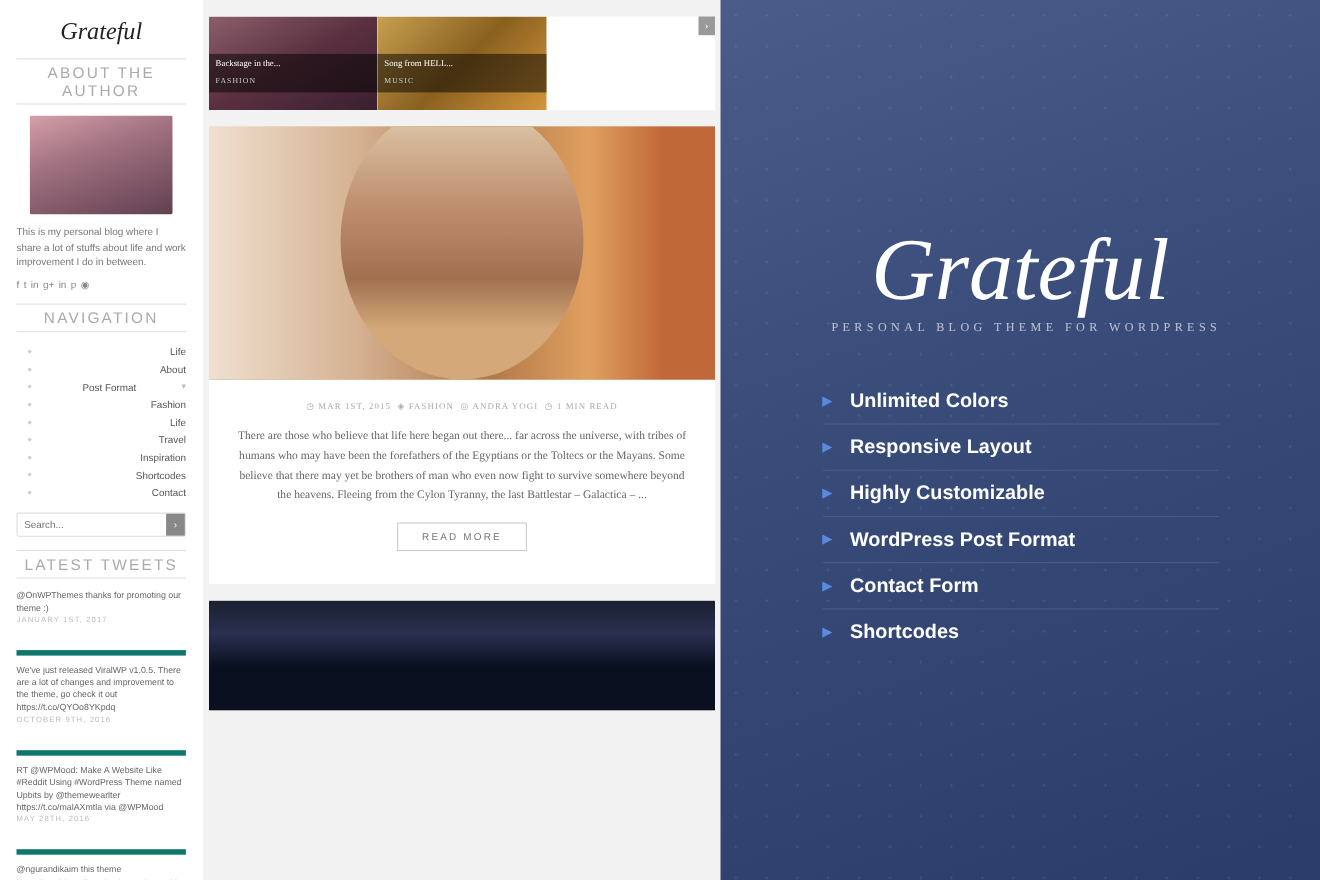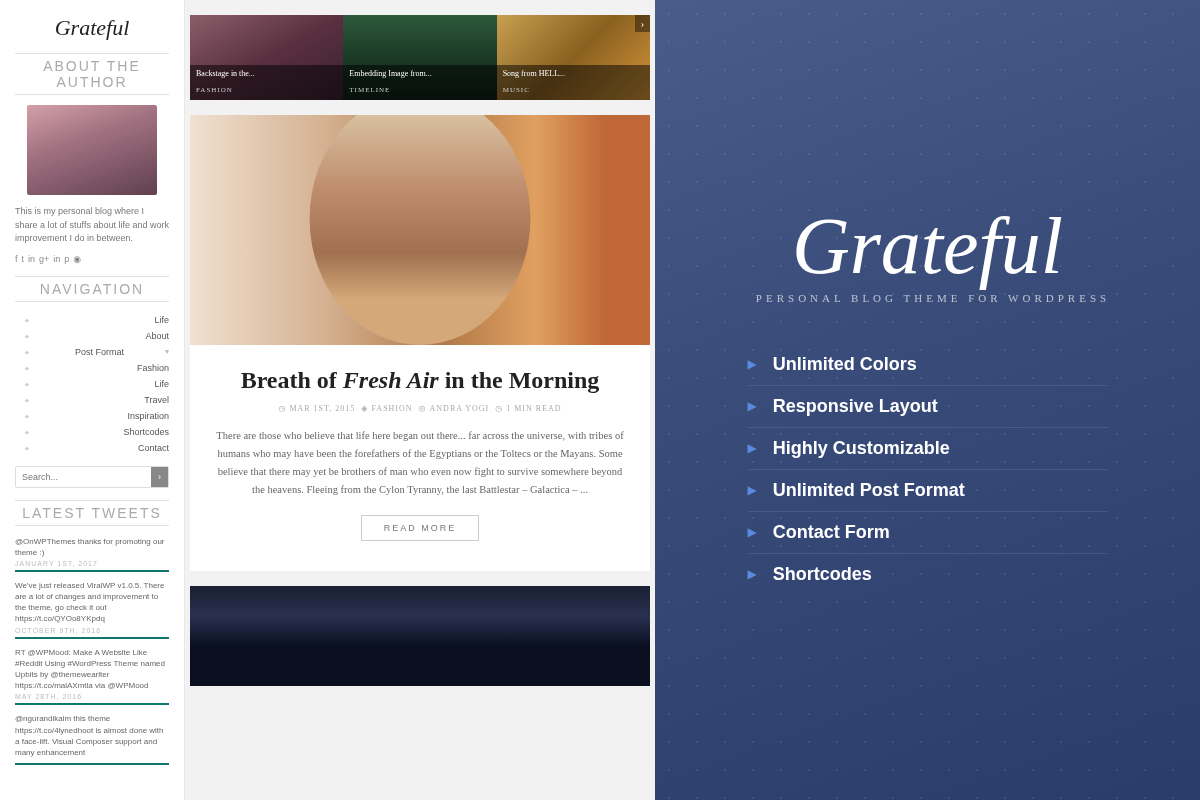--- a/index.html
+++ b/index.html
@@ -102,22 +102,22 @@
       background: #888;
       color: white;
       border: none;
       padding: 5px 7px;
       font-size: 9px;
       cursor: pointer;
     }
     .tweets-section { margin-bottom: 10px; }
     .tweet-item {
       margin-bottom: 8px;
-      border-bottom: 2px solid #0f766e;
-      padding-bottom: 3px;
+      border-bottom: 5px solid #0f766e;
+      padding-bottom: 24px;
     }
     .tweet-text {
       font-size: 8px;
       color: #666;
       line-height: 1.4;
       margin-bottom: 2px;
     }
     .tweet-date {
       font-size: 7px;
       color: #bbb;
@@ -163,21 +163,21 @@
       background: linear-gradient(to bottom right, #8B5E6A, #5a3040, #3a2030);
     }
     .slide-img-2 {
       background: linear-gradient(to bottom, #2d5a3a, #1a3a25, #0d2015);
     }
     .slide-img-3 {
       background: linear-gradient(135deg, #c8a050, #8a6020, #d4963a);
     }
     .slide-label {
       position: absolute;
-      bottom: 0;
+      bottom: 16px;
       left: 0;
       right: 0;
       background: rgba(0,0,0,0.5);
       padding: 4px 6px;
     }
     .slide-title {
       font-size: 8px;
       color: #fff;
       display: block;
     }
@@ -444,47 +444,37 @@
     <div class="slider-section">
       <div class="slider-container">
         <div class="slide">
           <div class="slide-img slide-img-1"></div>
           <div class="slide-label">
             <span class="slide-title">Backstage in the...</span>
             <span class="slide-cat">FASHION</span>
           </div>
         </div>
         <div class="slide">
-          <div class="slide-img slide-img-2"></div>
-          <div class="slide-label">
-            <span class="slide-title">Embedding Image from...</span>
-            <span class="slide-cat">TIMELINE</span>
-          </div>
-        </div>
-        <div class="slide">
           <div class="slide-img slide-img-3"></div>
           <div class="slide-label">
             <span class="slide-title">Song from HELL...</span>
             <span class="slide-cat">MUSIC</span>
           </div>
         </div>
       </div>
       <div class="slider-arrow">›</div>
     </div>
 
     <div class="post-card">
       <div class="post-hero">
         <div class="post-hero-inner">
           <div class="post-hero-person"></div>
         </div>
       </div>
       <div class="post-content">
-        <h2 class="post-title">
-          <span>Breath of </span><em>Fresh Air</em><span> in the Morning</span>
-        </h2>
         <div class="post-meta">
           <span class="post-meta-item">
             <span class="meta-icon">◷</span>
             <span>MAR 1ST, 2015</span>
           </span>
           <span class="post-meta-item">
             <span class="meta-icon">◈</span>
             <span>FASHION</span>
           </span>
           <span class="post-meta-item">
@@ -521,21 +511,21 @@
     <li class="feature-item">
       <span class="feature-arrow">▶</span>
       <span class="feature-text bold">Responsive Layout</span>
     </li>
     <li class="feature-item">
       <span class="feature-arrow">▶</span>
       <span class="feature-text">Highly Customizable</span>
     </li>
     <li class="feature-item">
       <span class="feature-arrow">▶</span>
-      <span class="feature-text bold">Unlimited Post Format</span>
+      <span class="feature-text bold">WordPress Post Format</span>
     </li>
     <li class="feature-item">
       <span class="feature-arrow">▶</span>
       <span class="feature-text">Contact Form</span>
     </li>
     <li class="feature-item">
       <span class="feature-arrow">▶</span>
       <span class="feature-text bold">Shortcodes</span>
     </li>
   </ul>

